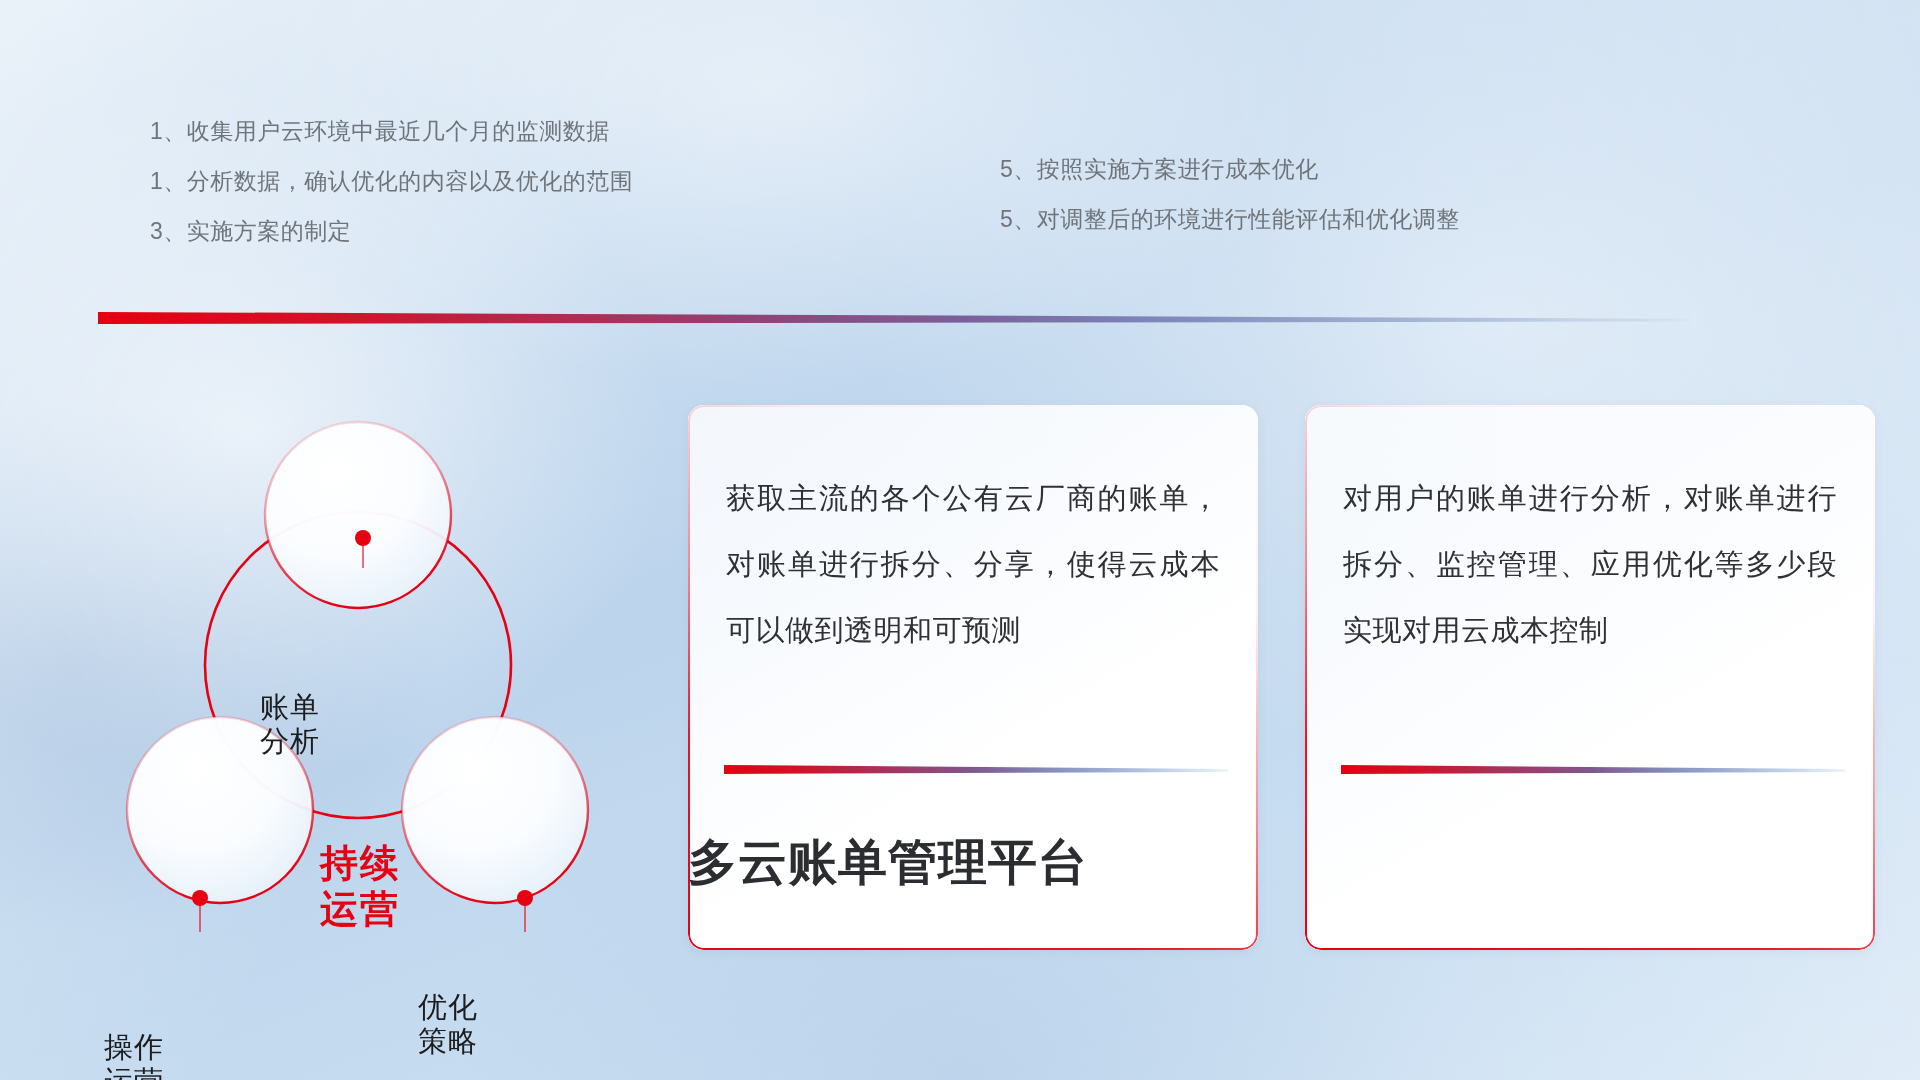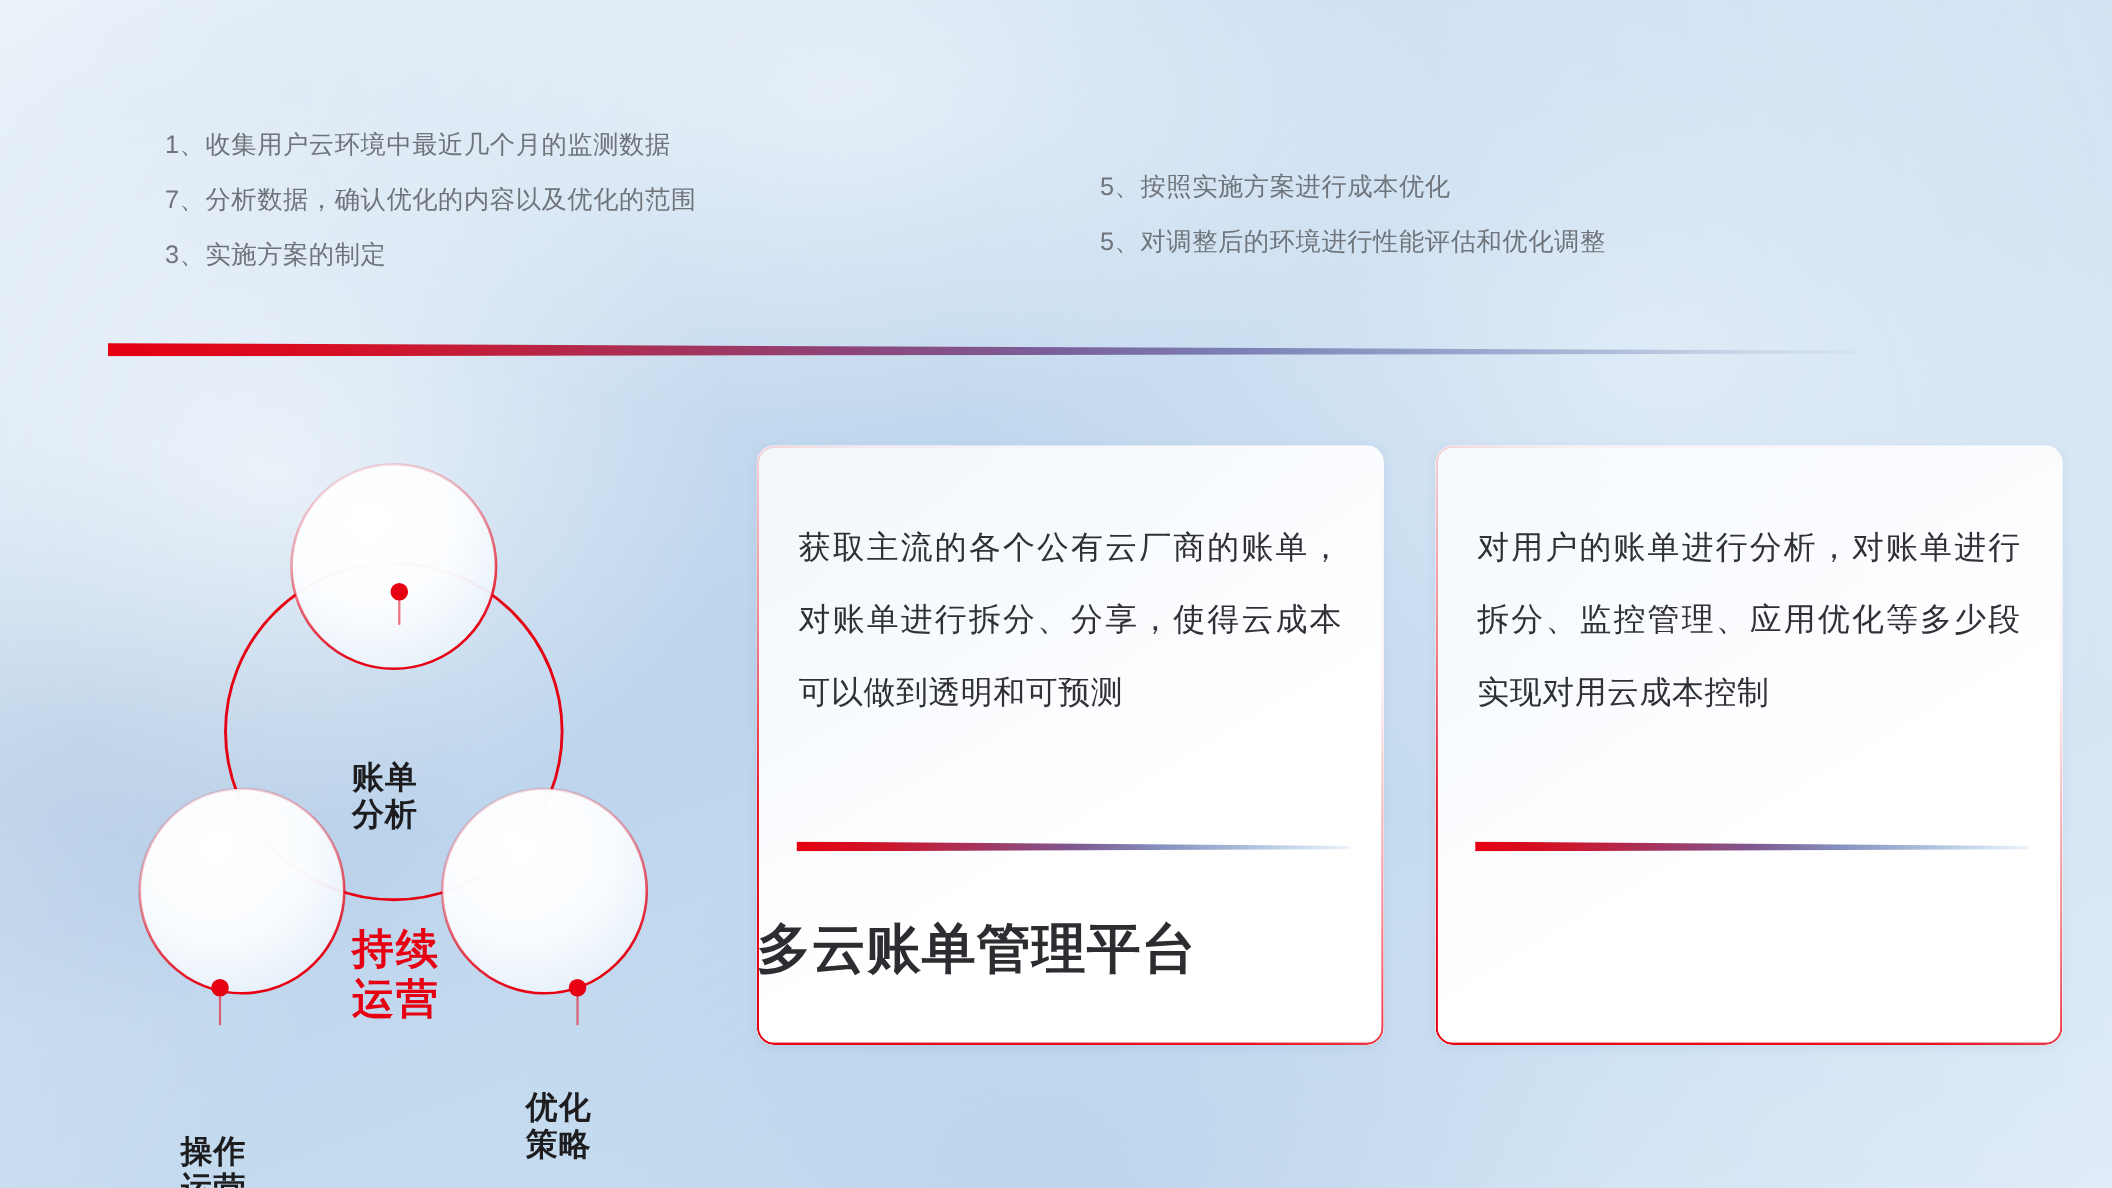--- a/index.html
+++ b/index.html
@@ -72,23 +72,22 @@
   #venn {
     position: absolute;
     left: 100px;
     top: 360px;
     width: 560px;
     height: 580px;
   }
   #venn svg { position: absolute; inset: 0; }
   .venn-label {
     position: absolute;
-    text-align: center;
     color: #1d1d1f;
-    font-weight: bold;
+    font-weight: normal;
     font-size: 29px;
     line-height: 1.18;
     letter-spacing: 1px;
     white-space: pre-line;
   }
   #venn-label-0 { left: 160px; top: 330px; width: 180px; }
   #venn-label-1 { left: 4px;   top: 630px; width: 180px; margin-top: 40px; }
   #venn-label-2 { left: 318px; top: 630px; width: 180px; }
   #venn-center {
     position: absolute;
@@ -176,21 +175,21 @@
   }
 </style>
 </head>
 <body>
 
 <div id="bg"></div>
 <div id="bg-sheen"></div>
 
 <div class="bullets" id="bullets-left">
   <div class="row">1、收集用户云环境中最近几个月的监测数据</div>
-  <div class="row">7、分析数据，确认优化的内容以及优化的范围</div>
+  <div class="row">1、分析数据，确认优化的内容以及优化的范围</div>
   <div class="row">3、实施方案的制定</div>
 </div>
 
 <div class="bullets" id="bullets-right">
   <div class="row">5、按照实施方案进行成本优化</div>
   <div class="row">5、对调整后的环境进行性能评估和优化调整</div>
 </div>
 
 <div id="divider-wrap">
   <div id="divider"></div>

